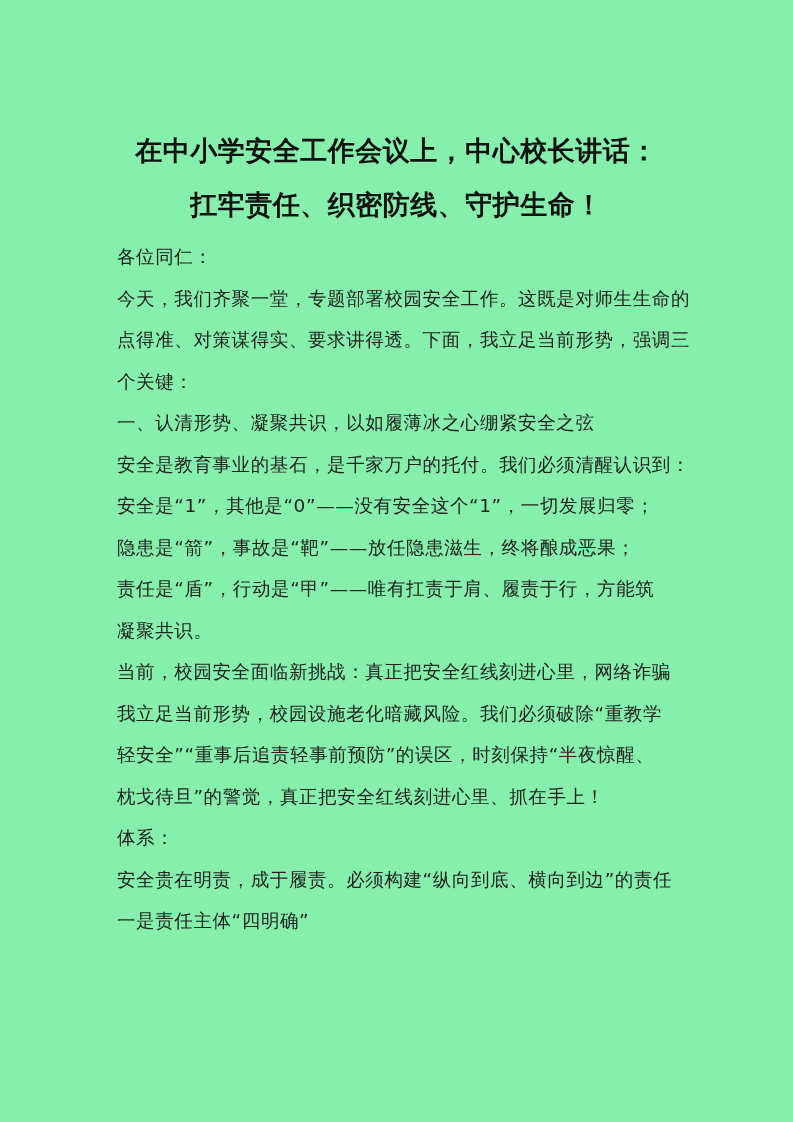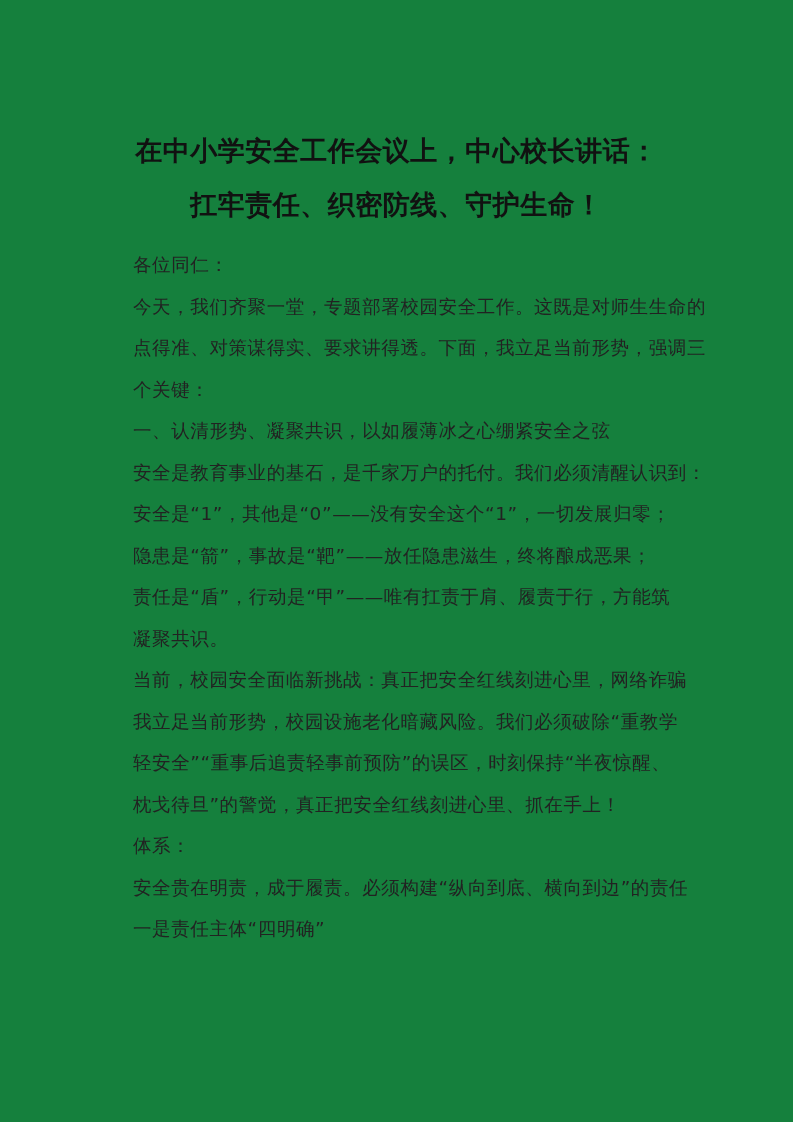--- a/index.html
+++ b/index.html
@@ -13,21 +13,21 @@
       position: relative;
       overflow: hidden;
       font-family: "DejaVu Sans", "Liberation Sans", sans-serif;
       color: #1a1a1a;
     }
     .page {
       position: absolute;
       left: 0; top: 0;
       width: 793px;
       height: 1122px;
-      background: #15803d;
+      background: #86efac;
       text-decoration: underline;
     }
     .title-block {
       position: absolute;
       left: 100px;
       width: 593px;
       top: 124px;
       text-align: center;
     }
     .title-line {
@@ -36,23 +36,22 @@
       font-size: 27px;
       line-height: 54px;
       height: 54px;
       color: #111111;
       white-space: nowrap;
       letter-spacing: 0.5px;
     }
     .body {
       position: absolute;
       left: 117px;
-      top: 244px;
+      top: 236px;
       width: 562px;
-      margin-left: 16px;
     }
     .line {
       font-size: 18.5px;
       line-height: 41.5px;
       height: 41.5px;
       white-space: nowrap;
       color: #222222;
       letter-spacing: 0.6px;
     }
   </style>

